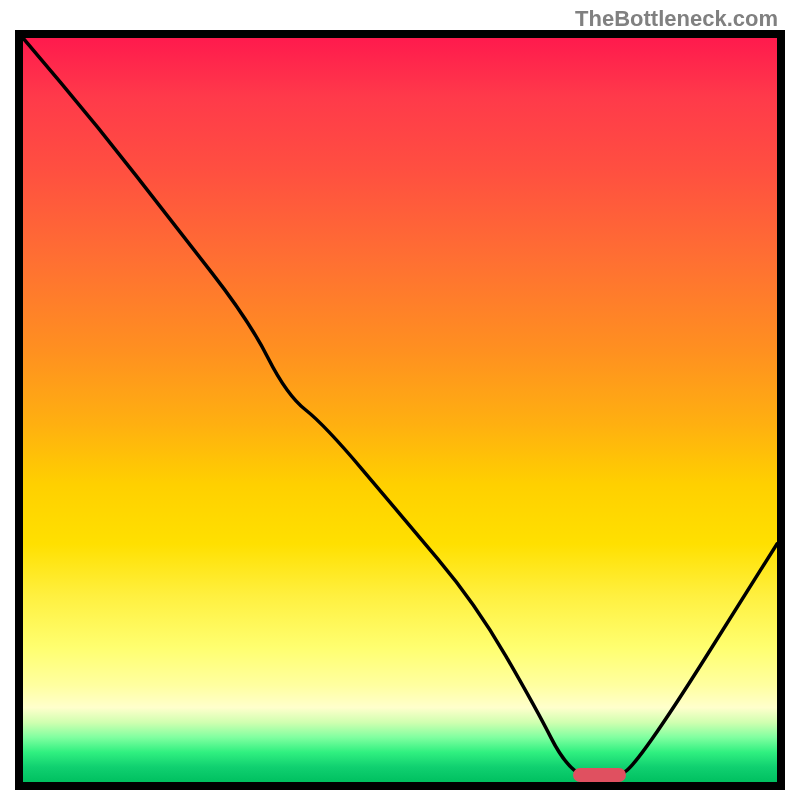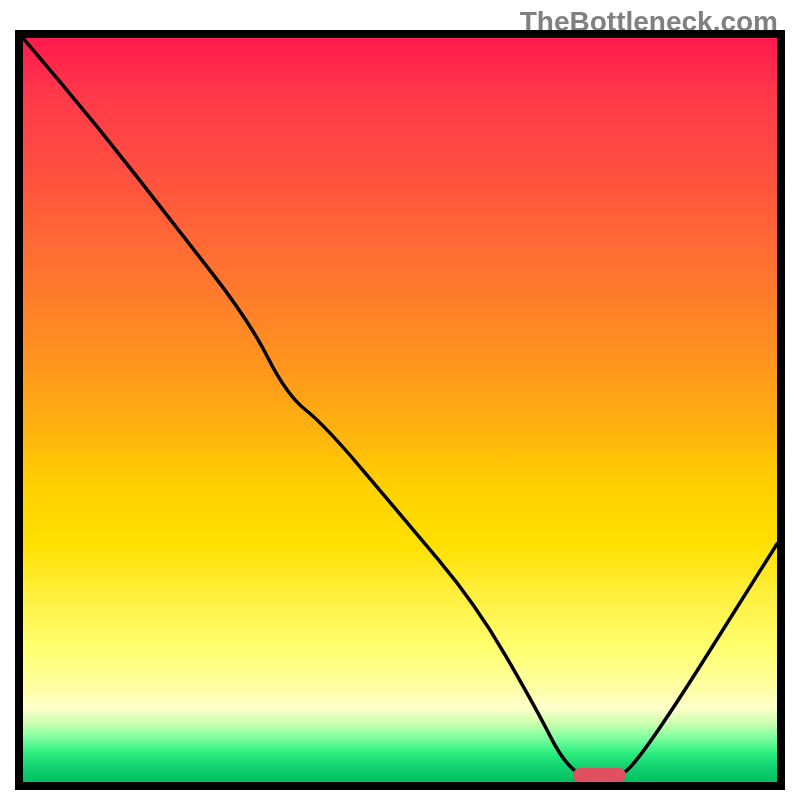--- a/index.html
+++ b/index.html
@@ -44,25 +44,24 @@
       #10d070 98%,
       #00c060 100%
     );
     overflow: hidden;
   }
   .watermark {
     position: absolute;
     top: 6px;
     right: 22px;
     font-family: Arial, Helvetica, sans-serif;
-    font-size: 28px;
+    font-size: 22px;
     font-weight: bold;
     color: #808080;
     letter-spacing: 0px;
-    text-decoration: underline;
   }
   svg.curve {
     position: absolute;
     left: 0;
     top: 0;
     width: 100%;
     height: 100%;
     pointer-events: none;
   }
   .marker {

